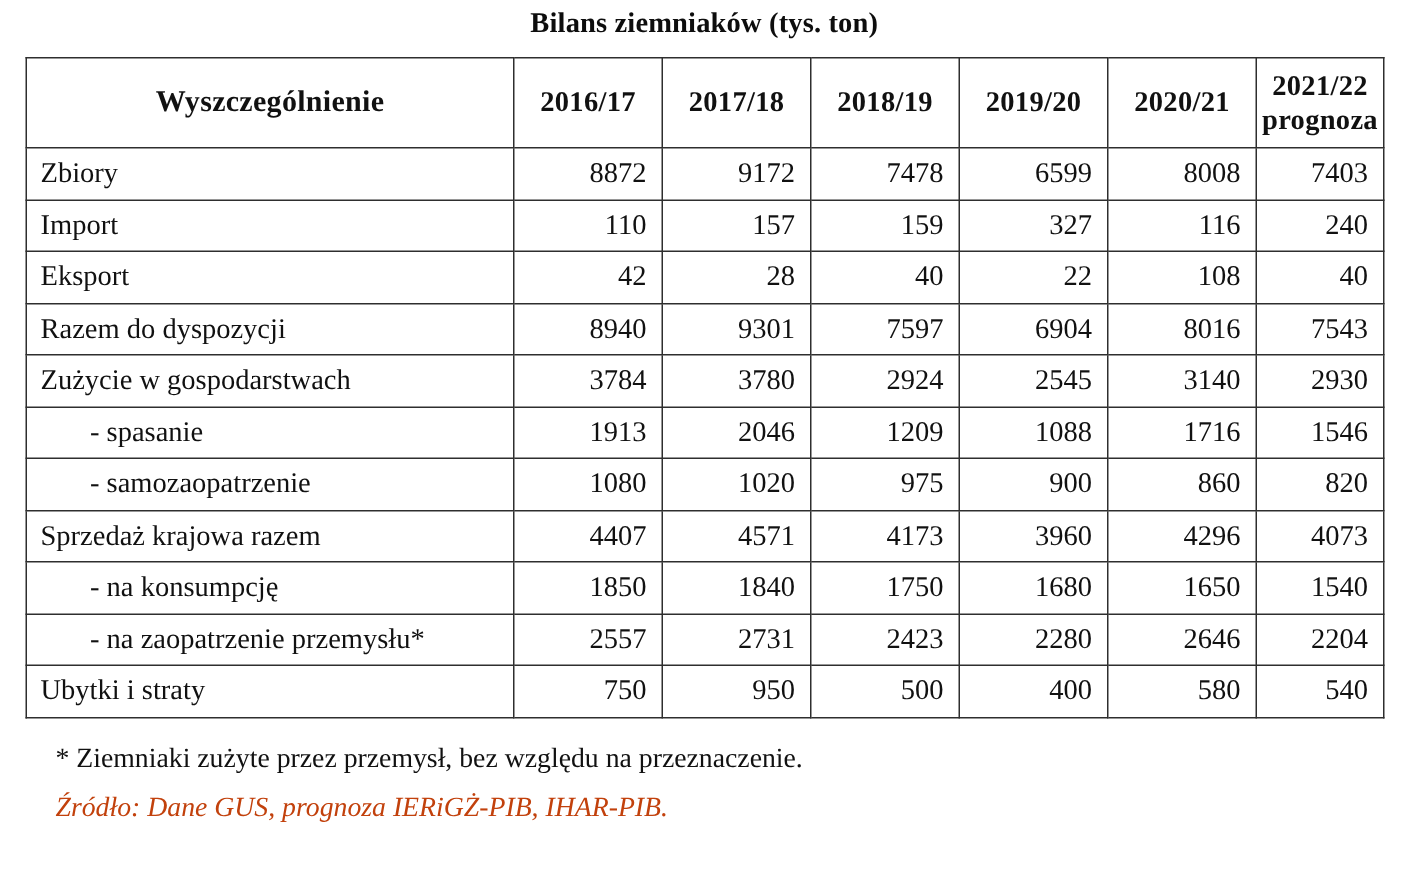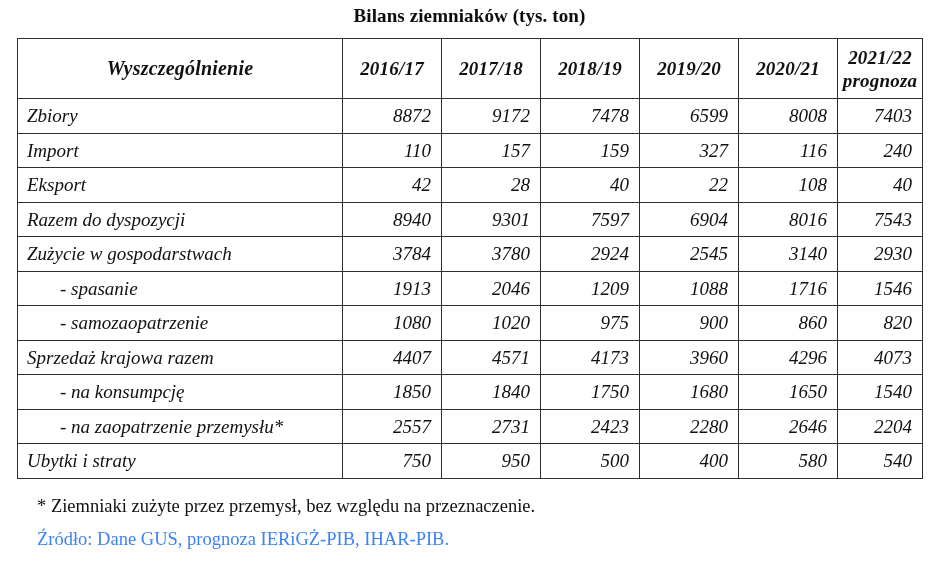--- a/index.html
+++ b/index.html
@@ -33,21 +33,20 @@
     line-height: 24px;
     color: #0d0d0d;
   }
 
   
   .table-wrap {
     position: absolute;
     left: 17px;
     top: 38px;
     width: 905px;
-    font-style: italic;
   }
 
   table.balance {
     border-collapse: collapse;
     width: 905px;
     table-layout: fixed;
     background: #ffffff;
   }
 
   table.balance,
@@ -124,23 +123,24 @@
   }
   .footnote {
     font-size: 18.5px;
     line-height: 24px;
     padding-left: 20px;
     color: #111111;
   }
   .source {
     font-size: 18.5px;
     line-height: 24px;
+    font-style: italic;
     padding-left: 20px;
     padding-top: 9px;
-    color: #3b82f6;
+    color: #c2410c;
   }
 </style>
 </head>
 <body>
 
 <div class="page">
 
   <div class="title">Bilans ziemniaków (tys. ton)</div>
 
   <div class="table-wrap">

